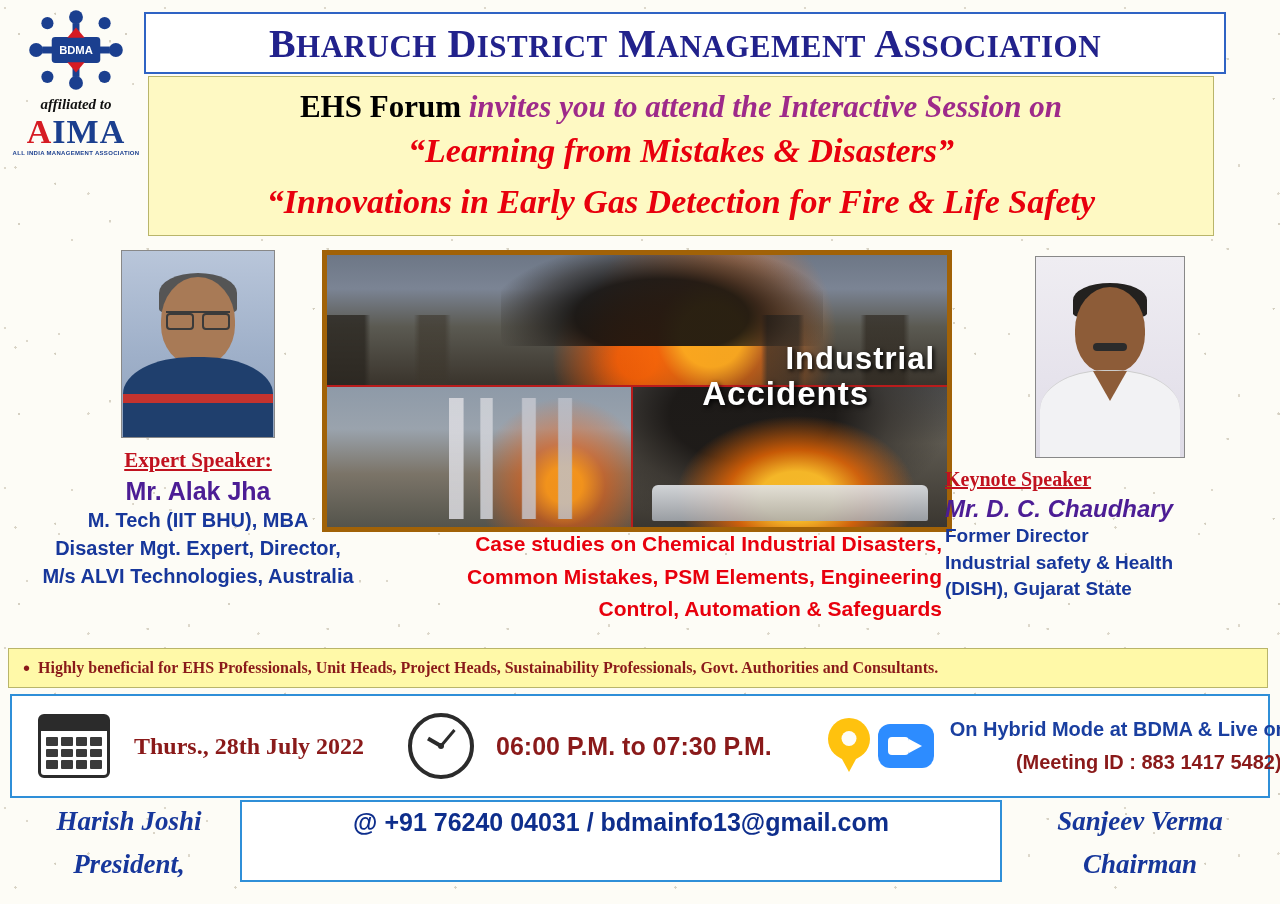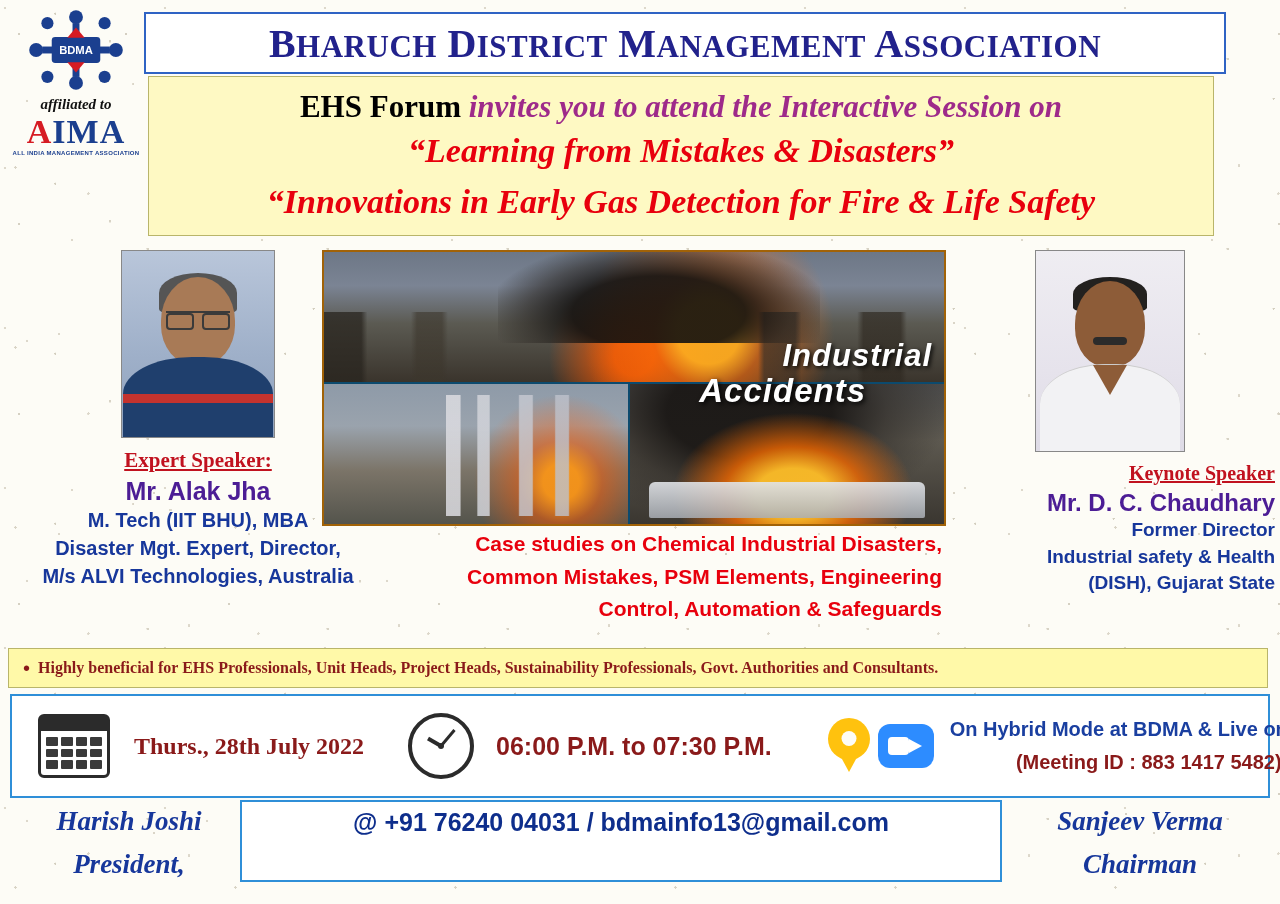--- a/index.html
+++ b/index.html
@@ -138,23 +138,23 @@
   .speaker-left {
     position: absolute;
     left: 18px;
     top: 250px;
     width: 360px;
     text-align: center;
   }
   .speaker-right {
     position: absolute;
     left: 945px;
-    top: 250px;
+    top: 256px;
     width: 330px;
-    text-align: right;
+    text-align: left;
   }
   .photo-frame {
     width: 152px;
     height: 186px;
     margin: 0 auto;
     border: 1px solid #888;
     overflow: hidden;
     position: relative;
     background: #c9d4e4;
   }
@@ -255,34 +255,33 @@
     color: #4c1d95;
     margin-top: 4px;
   }
   .sp-line {
     font-weight: bold;
     font-size: 20px;
     color: #17379b;
     line-height: 1.4;
   }
   .speaker-right .sp-role { font-size: 20px; }
-  .speaker-right .sp-name { font-size: 24px; }
+  .speaker-right .sp-name { font-size: 24px; font-style: italic; }
   .speaker-right .sp-line { font-size: 19px; }
 
   
   .collage {
     position: absolute;
     left: 322px;
     top: 250px;
     width: 620px;
     height: 272px;
-    border: 2px solid #a16207;
+    border: 5px solid #a16207;
     overflow: hidden;
-    background: #0c4a6e;
-    font-style: italic;
+    background: #b91c1c;
   }
   .coll-top {
     position: absolute;
     left: 0; top: 0;
     width: 620px; height: 130px;
     background:
       radial-gradient(circle at 62% 62%, rgba(255,170,30,.95) 0 8%, rgba(255,110,10,.6) 14%, transparent 32%),
       radial-gradient(circle at 50% 80%, rgba(255,90,0,.85) 0 6%, transparent 26%),
       linear-gradient(180deg, #6d7786 0%, #7b8494 26%, #5b5a52 55%, #3a342c 100%);
   }

